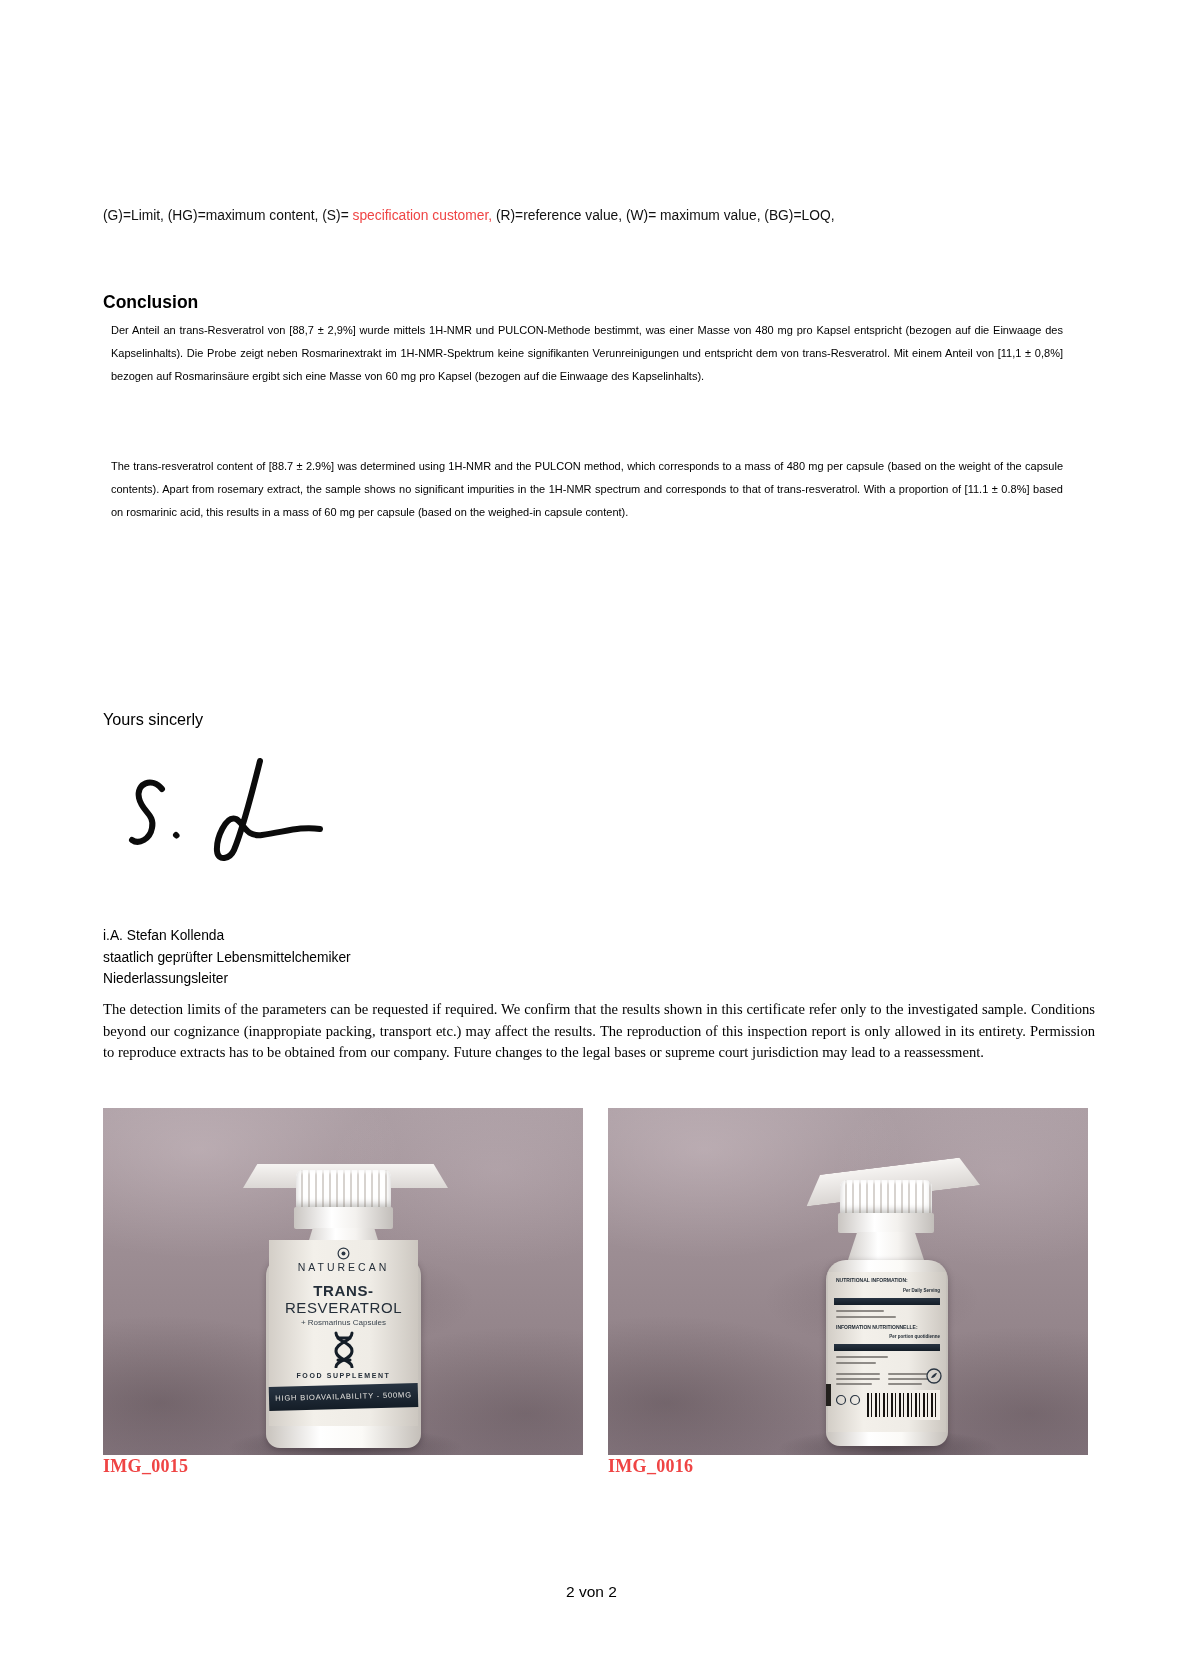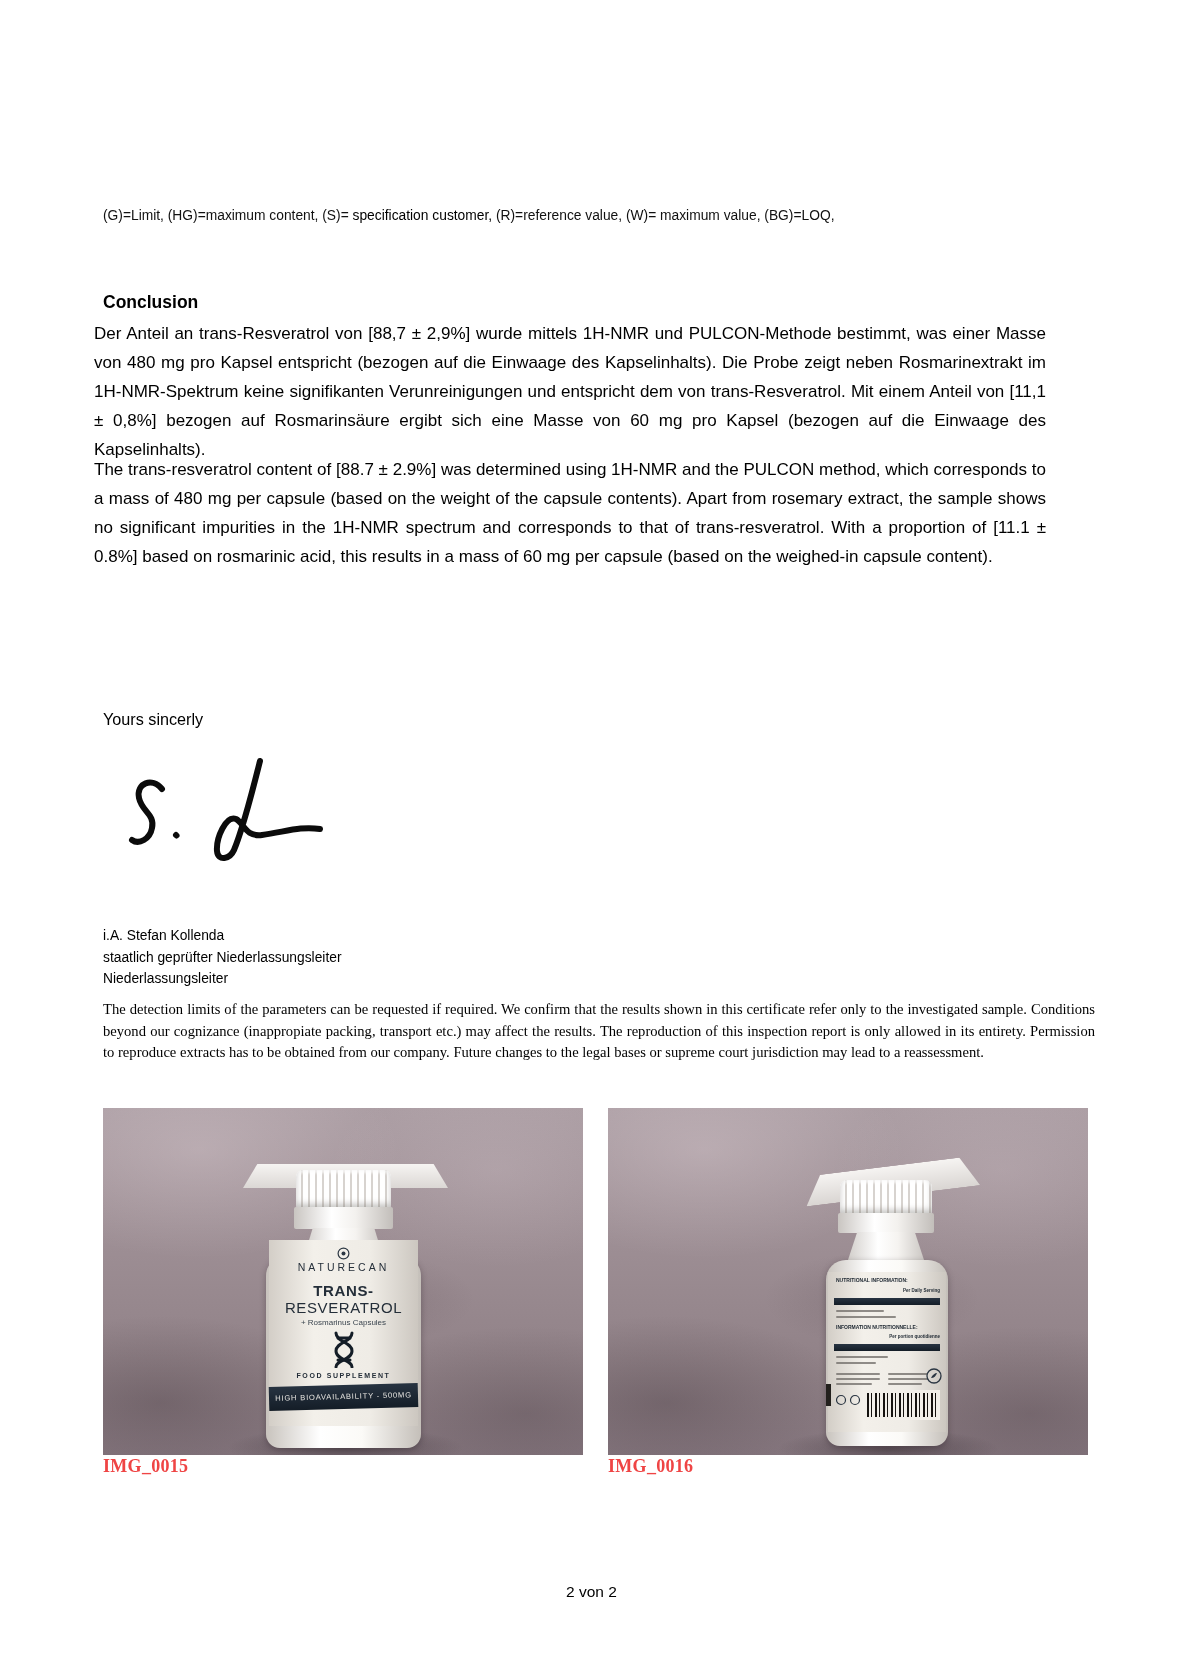--- a/index.html
+++ b/index.html
@@ -6,24 +6,24 @@
   .page{
     position:relative;width:1183px;height:1677px;background:#ffffff;
     margin:0 auto;overflow:hidden;
     font-family:"Liberation Sans", sans-serif;color:#000;
   }
   .abs{position:absolute;}
   
   .hdr{left:103px;top:70px;font-size:16.5px;line-height:23px;}
   
   .legend{left:103px;top:206px;font-size:13.8px;line-height:20px;color:#111;}
-  .legend .muted{color:#000000;text-align:center;}
+  .legend .muted{color:#ef4444;text-align:center;}
   
   .concl-h{left:103px;top:292px;font-size:17.5px;font-weight:bold;}
-  .para{left:94px;width:952px;font-size:17px;line-height:29px;text-align:justify;}
+  .para{left:111px;width:952px;font-size:11px;line-height:23px;text-align:justify;}
   .para.de{top:319px;}
   .para.en{top:455px;}
   .sincerely{left:103px;top:710px;font-size:16.2px;}
   .sigblock{left:103px;top:925px;font-size:13.8px;line-height:21.5px;}
   .disclaimer{left:103px;top:999px;width:992px;font-size:14.6px;line-height:21.5px;text-align:justify;font-family:Liberation Serif, serif;}
   .footer{left:0;right:0;top:1583px;text-align:center;font-size:15.5px;}
   
   .photo{
     top:1108px;width:480px;height:347px;overflow:hidden;
     background:
@@ -82,21 +82,21 @@
   <svg class="abs" style="left:122px;top:755px;" width="230" height="115" viewBox="0 0 230 115">
     <g fill="none" stroke="#0b0b0b" stroke-width="6" stroke-linecap="round">
       <path d="M40,34 C30,22 14,28 17,43 C20,57 33,59 30,73 C28,84 17,90 10,85"></path>
       <path d="M54,80 l0.5,0.5"></path>
       <path d="M138,6 C132,30 120,76 112,95 C108,104 96,107 95,96 C94,83 104,60 114,64 C122,68 123,82 140,80 C163,77 178,71 198,74"></path>
     </g>
   </svg>
 
   <div class="abs sigblock">
     <div>i.A. Stefan Kollenda</div>
-    <div>staatlich geprüfter Niederlassungsleiter</div>
+    <div>staatlich geprüfter Lebensmittelchemiker</div>
     <div>Niederlassungsleiter</div>
   </div>
 
   <div class="abs disclaimer">The detection limits of the parameters can be requested if required. We confirm that the results shown in this certificate refer only to the investigated sample. Conditions beyond our cognizance (inappropiate packing, transport etc.) may affect the results. The reproduction of this inspection report is only allowed in its entirety. Permission to reproduce extracts has to be obtained from our company. Future changes to the legal bases or supreme court jurisdiction may lead to a reassessment.</div>
 
   <div class="abs photo photo1">
     <div class="shadow" style="left:120px;top:318px;width:245px;height:44px;"></div>
     <div class="sealtab" style="left:140px;top:56px;width:205px;height:26px;"></div>
     <div class="cap" style="left:193px;top:62px;width:95px;height:38px;"></div>
     <div class="capbase" style="left:191px;top:99px;width:99px;height:22px;"></div>

